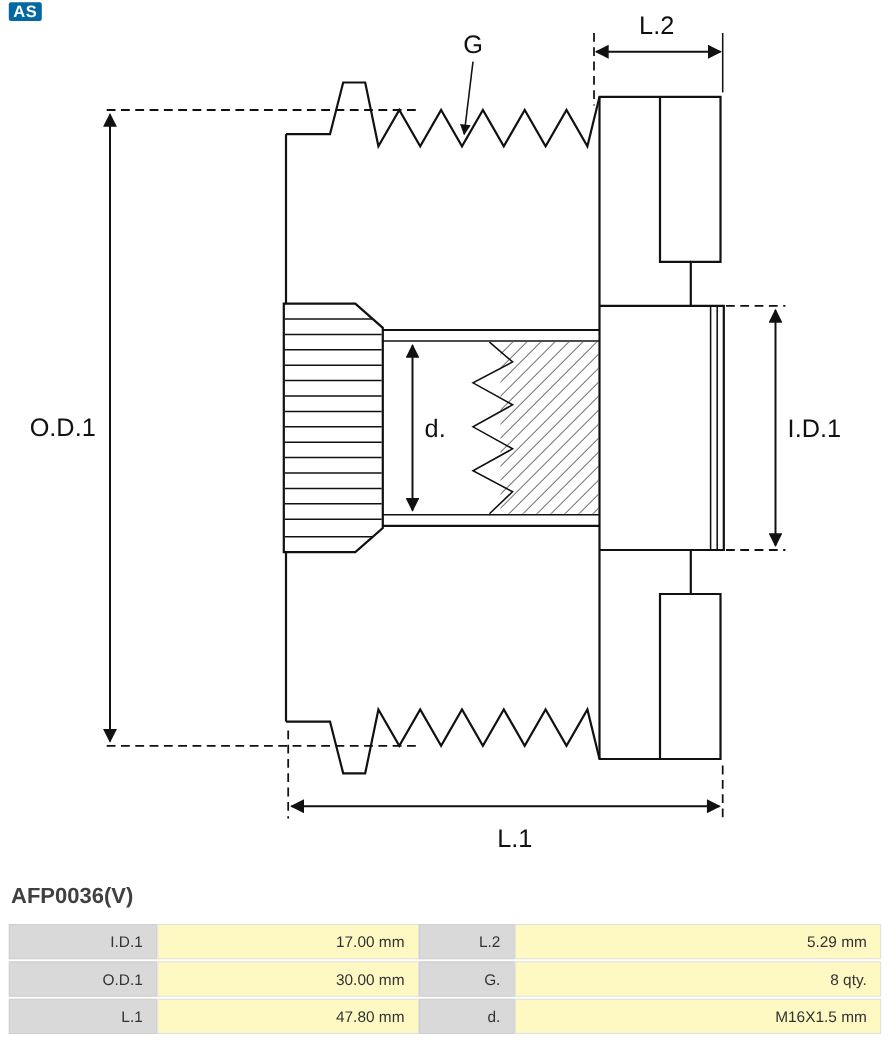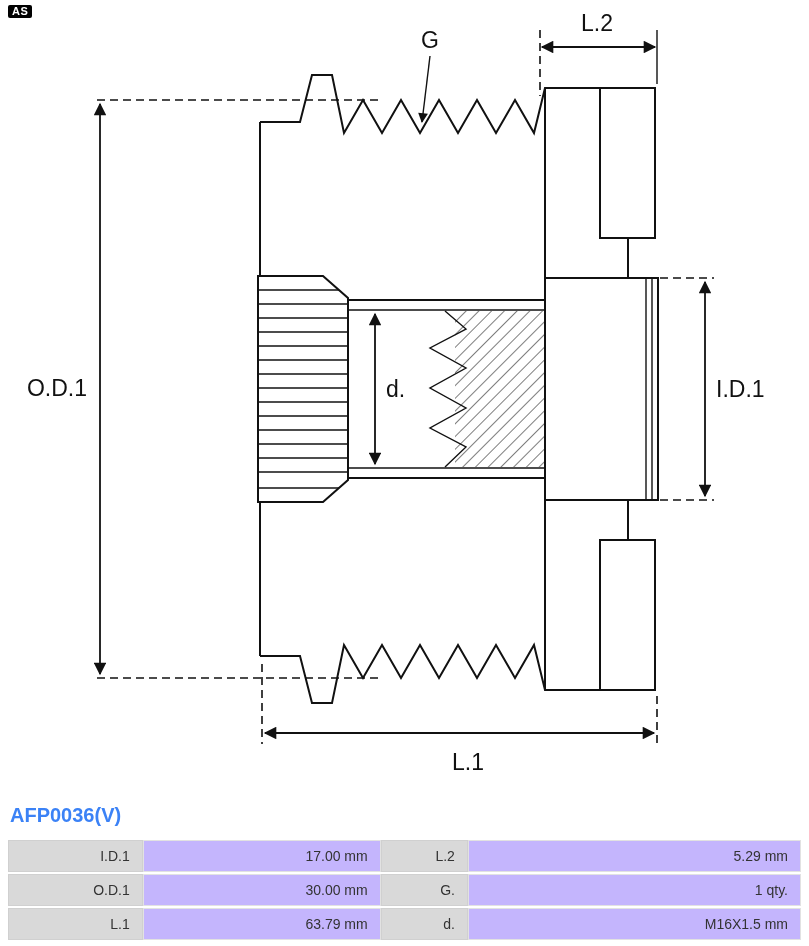--- a/index.html
+++ b/index.html
@@ -8,47 +8,47 @@
     font-family:"Liberation Sans", sans-serif;
     color:#333;
     position:relative;
     overflow:hidden;
   }
   .page{width:809px;height:946px;position:relative;background:#fff;}
 
   
   .logo{position:absolute;top:2px;left:8px;z-index:5;line-height:1;}
   .logo-badge{
-    display:inline-block;font-size:11px;font-weight:bold;color:#fff;
-    background:#000000;padding:1px 4px;border-radius:2px;letter-spacing:.5px;
+    display:inline-block;font-size:15px;font-weight:bold;color:#fff;
+    background:#0369a1;padding:1px 4px;border-radius:2px;letter-spacing:.5px;
   }
 
   
   .drawing-wrap{position:absolute;top:0;left:0;width:809px;height:792px;}
   svg{display:block;}
   .ln{stroke:#111;stroke-width:2;fill:none;stroke-linejoin:miter;stroke-linecap:butt;}
   .thin{stroke:#111;stroke-width:1.4;fill:none;}
   .dash{stroke:#111;stroke-width:1.6;stroke-dasharray:8 5;fill:none;}
   .dim{stroke:#111;stroke-width:1.8;fill:none;}
   .dtxt{font-size:23px;fill:#111;font-family:"Liberation Sans", sans-serif;}
 
   
   .part-number{
     position:absolute;top:804px;left:10px;
-    font-size:20px;font-weight:700;color:#3b82f6;cursor:pointer;
+    font-size:20px;font-weight:700;color:#404040;cursor:pointer;
   }
 
   
   .table-wrap{position:absolute;top:838px;left:8px;width:793px;}
   table.specs{
     width:100%;border-collapse:separate;border-spacing:0 2px;
     table-layout:fixed;font-size:14px;color:#333;
   }
   table.specs td{
-    padding:7px 12px;text-align:right;background:#c4b5fd;
+    padding:7px 12px;text-align:right;background:#fef9c3;
     border:1px solid #e2e2e2;white-space:nowrap;overflow:hidden;
   }
   table.specs td.lbl{background:#d9d9d9;border-color:#d0d0d0;}
 </style>
 </head>
 <body>
 
 <div class="page">
 
   <div class="logo">
@@ -173,25 +173,25 @@
         <tr>
           <td class="lbl">I.D.1</td>
           <td class="val">17.00 mm</td>
           <td class="lbl">L.2</td>
           <td class="val">5.29 mm</td>
         </tr>
         <tr>
           <td class="lbl">O.D.1</td>
           <td class="val">30.00 mm</td>
           <td class="lbl">G.</td>
-          <td class="val">1 qty.</td>
+          <td class="val">8 qty.</td>
         </tr>
         <tr>
           <td class="lbl">L.1</td>
-          <td class="val">63.79 mm</td>
+          <td class="val">47.80 mm</td>
           <td class="lbl">d.</td>
           <td class="val">M16X1.5 mm</td>
         </tr>
       </tbody>
     </table>
   </div>
 
 </div>
 
 </body></html>

